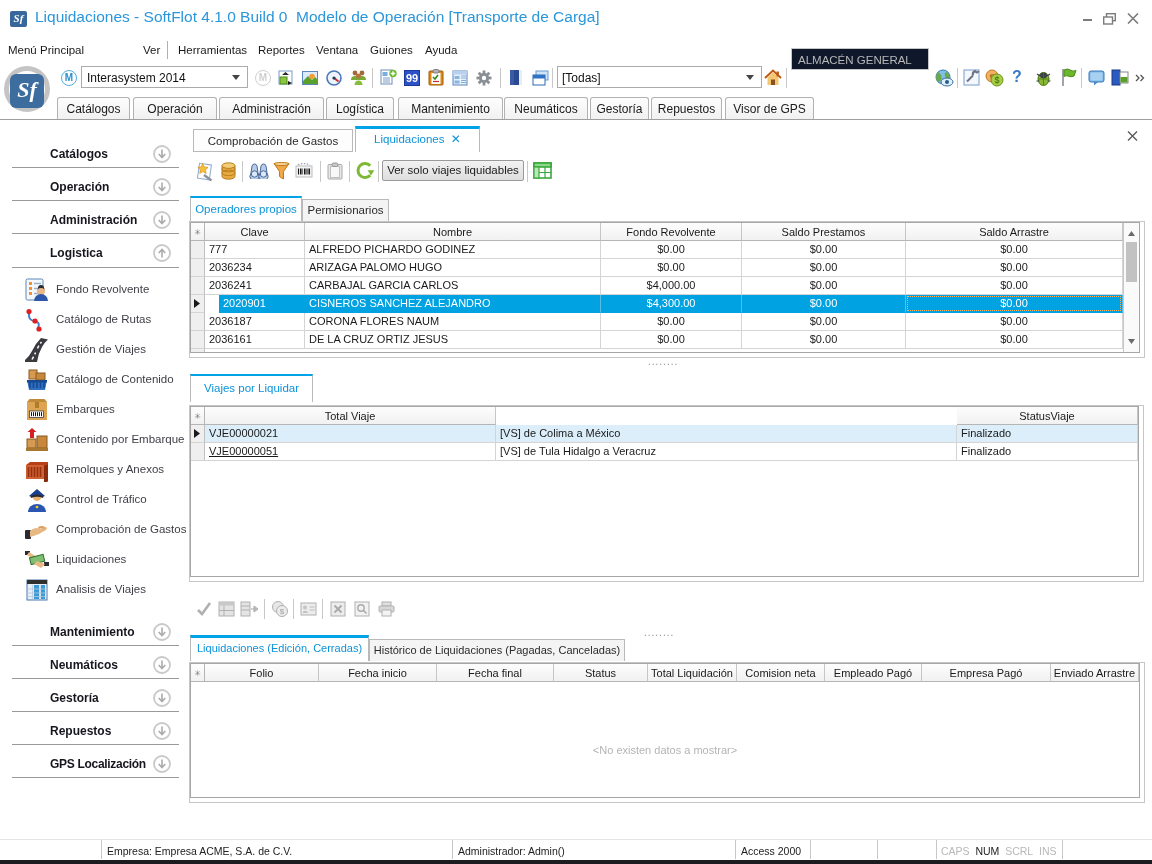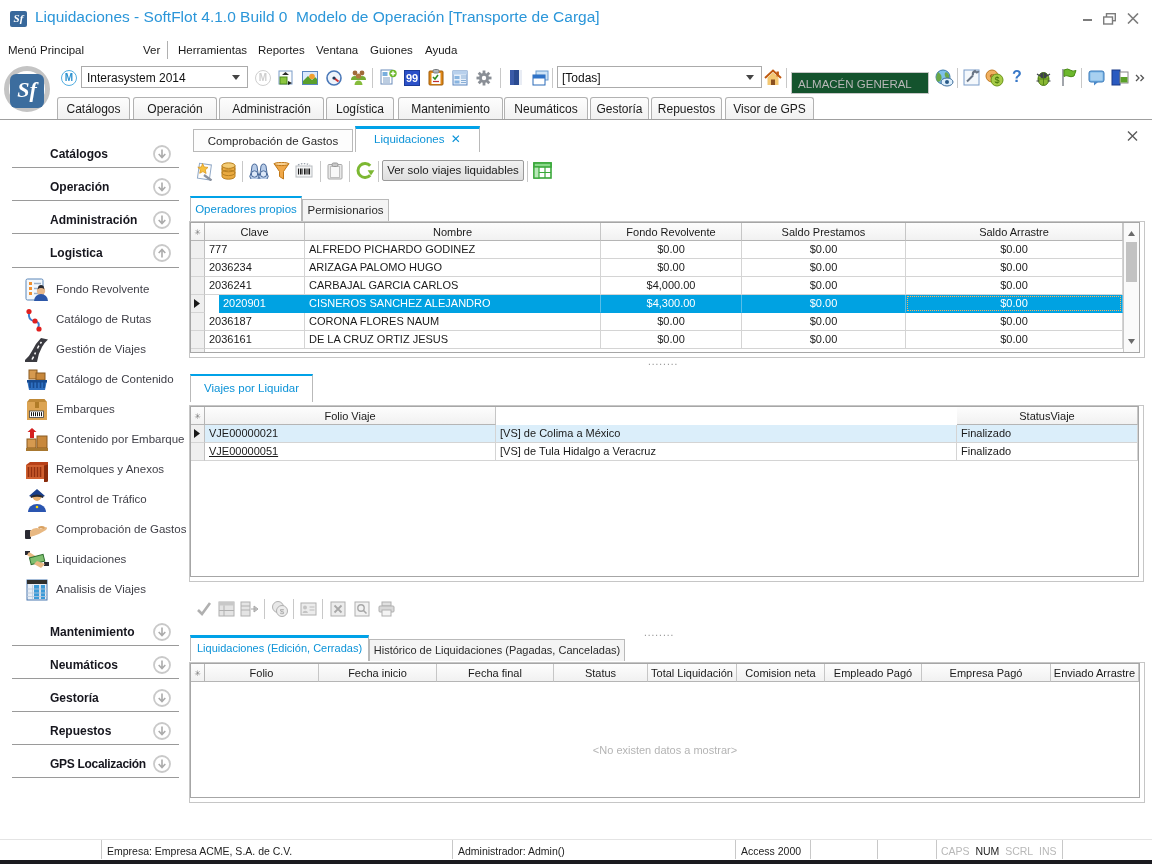--- a/index.html
+++ b/index.html
@@ -190,21 +190,21 @@
 <div class="abs" style="left:255px;top:70px;width:14px;height:14px;border:1.5px solid #cfcfcf;border-radius:50%;color:#cfcfcf;font-size:10px;font-weight:bold;text-align:center;line-height:14px;">M</div>
 
 <div class="vsep" style="left:552px;top:68px;height:20px;"></div>
 <div class="abs" style="left:557px;top:66px;width:205px;height:22px;border:1px solid #ababab;background:#fff;box-sizing:border-box;">
   <div class="tx" style="left:4px;top:4px;font-size:12px;color:#111;">[Todas]</div>
   <svg class="abs" style="right:6px;top:8px;" width="9" height="6">
       <path d="M0 0 L8 0 L4 5 Z" fill="#444"></path>
     </svg>
 </div>
 
-<div class="abs" style="left:791px;top:72px;width:138px;height:22px;border:1px solid #c6c6c6;background:#14532d;box-sizing:border-box;">
+<div class="abs" style="left:791px;top:48px;width:138px;height:22px;border:1px solid #c6c6c6;background:#0f172a;box-sizing:border-box;">
   <div class="tx" style="left:6px;top:5px;font-size:11.5px;color:#b8b8b8;">ALMACÉN GENERAL</div>
 </div>
 
 <div class="abs" style="left:0;top:119px;width:1152px;height:1px;background:#9f9f9f;"></div>
 <div class="cat" style="left:57px;width:73px;">Catálogos</div>
 <div class="cat" style="left:133px;width:84px;">Operación</div>
 <div class="cat" style="left:219px;width:105px;">Administración</div>
 <div class="cat" style="left:326px;width:68px;">Logística</div>
 <div class="cat" style="left:398px;width:105px;">Mantenimiento</div>
 <div class="cat" style="left:504px;width:84px;">Neumáticos</div>
@@ -472,21 +472,21 @@
 </div>
 </div>
 
 <div class="tx" style="left:648px;top:356px;font-size:10px;color:#909090;letter-spacing:1px;">........</div>
 
 <div class="abs" style="left:190px;top:374px;width:123px;height:28px;border:1px solid #b9b9b9;border-top:2px solid #00a2e8;border-bottom:none;background:#fff;box-sizing:border-box;font-size:11.5px;color:#0c93d8;text-align:center;line-height:24px;white-space:nowrap;">Viajes por Liquidar</div>
 
 <div class="abs" style="left:189px;top:405px;width:953px;height:175px;border:1px solid #c6c6c6;"></div>
 <div class="abs" style="left:190px;top:406px;width:949px;height:171px;border:1px solid #a6a6a6;background:#fff;box-sizing:border-box;overflow:hidden;">
 <div class="grid-h" style="left:0;top:0;width:14px;height:18px;border-right:1px solid #b5b5b5;line-height:19px;color:#777;font-size:8px;">✳</div>
-<div class="grid-h" style="left:14px;top:0;width:291px;height:18px;line-height:19px;">Folio Viaje</div>
+<div class="grid-h" style="left:14px;top:0;width:291px;height:18px;line-height:19px;">Total Viaje</div>
 <div class="grid-h" style="left:766px;top:0;width:181px;height:18px;line-height:19px;">StatusViaje</div>
 <div class="ind" style="left:0;top:18px;width:14px;height:18px;">
       <svg width="7" height="9" style="position:absolute;left:3px;top:4px">
         <path d="M0 0 L6 4.5 L0 9 Z" fill="#1a1a1a"></path>
       </svg>
     </div>
 <div class="cell" style="left:14px;top:18px;width:291px;height:18px;background:#dbeefa;">VJE00000021</div>
 <div class="cell" style="left:305px;top:18px;width:461px;height:18px;background:#dbeefa;">[VS] de Colima a México</div>
 <div class="cell" style="left:766px;top:18px;width:181px;height:18px;background:#dbeefa;">Finalizado</div>
 <div class="ind" style="left:0;top:36px;width:14px;height:18px;"></div>

